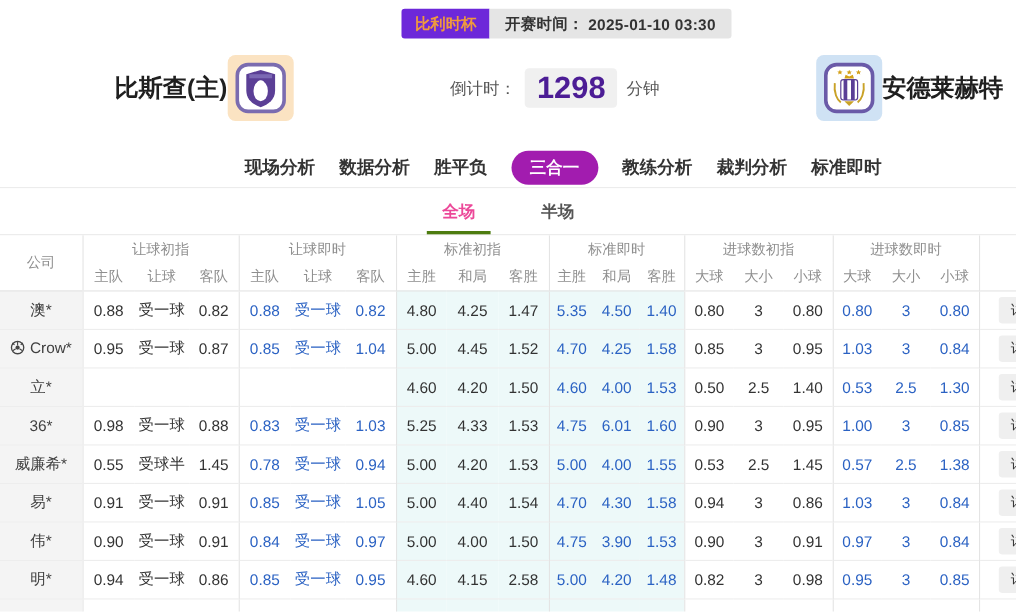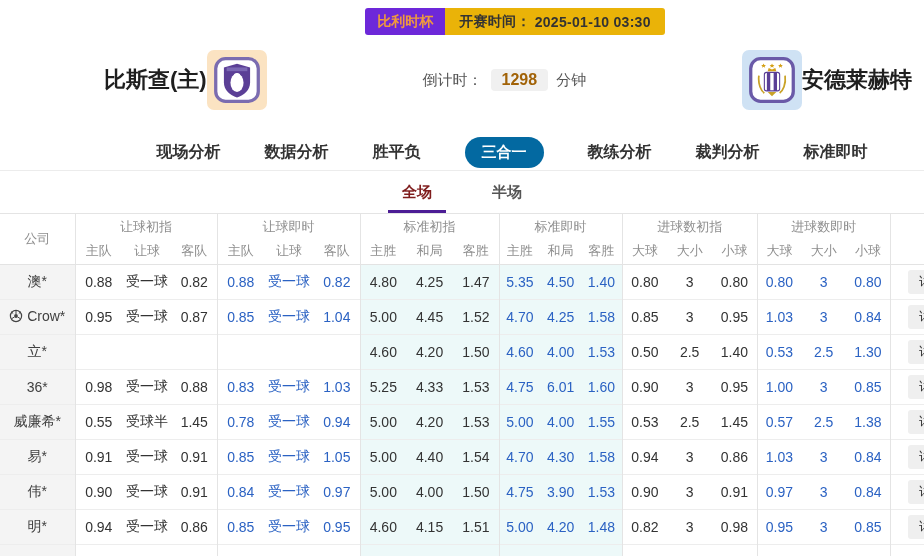--- a/index.html
+++ b/index.html
@@ -4,51 +4,51 @@
 <style>
   * { margin:0; padding:0; box-sizing:border-box; }
   html,body { width:924px; height:556px; overflow:hidden; background:#fff;
     font-family:"Liberation Sans","DejaVu Sans",sans-serif; color:#333; }
 
   
   .topbar { margin-top:8px; display:flex; justify-content:center; padding-left:106px;
     align-items:stretch; height:27px; font-size:14px; }
   .league-badge { background:#6d28d9; color:#f09a3c; font-weight:700;
     display:flex; align-items:center; padding:0 12px; border-radius:3px 0 0 3px; }
-  .kickoff { background:#eab308; color:#333; font-weight:700; display:flex;
+  .kickoff { background:#e5e5e5; color:#333; font-weight:700; display:flex;
     align-items:center; padding:0 14px; border-radius:0 3px 3px 0; letter-spacing:.3px; }
   .kickoff .t { margin-left:4px; }
 
   
   .teams { margin-top:13px; height:64px; display:flex; align-items:center;
     justify-content:space-between; padding:0 12px 0 104px; }
   .team { display:flex; align-items:center; gap:0; }
   .team-name { font-size:22px; font-weight:700; color:#1f1f1f; }
   .logo-wrap { width:60px; height:60px; border-radius:7px; display:flex;
     align-items:center; justify-content:center; }
   .logo-wrap.home { background:#fbe3c2; }
   .logo-wrap.away { background:#cfe2f4; }
   .countdown { display:flex; align-items:center; gap:8px; font-size:15px; color:#555; }
   .cd-value { background:#f0f0f0; border-radius:4px; padding:2px 11px;
-    font-size:16px; font-weight:700; color:#a16207; }
+    font-size:28px; font-weight:700; color:#4c1d95; }
 
   
   .nav { margin-top:22px; height:37px; display:flex; align-items:center;
-    justify-content:center; padding-left:100px; gap:44px;
+    justify-content:center; padding-left:100px; gap:22px;
     border-bottom:1px solid #ececec; }
   .nav-item { font-size:16px; font-weight:700; color:#333; cursor:pointer; white-space:nowrap; }
-  .nav-item.pill { background:#0369a1; color:#fff; border-radius:16px;
+  .nav-item.pill { background:#a21caf; color:#fff; border-radius:16px;
     padding:6px 17px; font-size:15px; }
 
   
   .subtabs { height:43px; display:flex; justify-content:center; gap:32px;
     border-bottom:1px solid #e4e4e4; }
   .subtab { font-size:15px; font-weight:700; color:#555; padding:12px 14px 0;
     cursor:pointer; }
-  .subtab.active { color:#7f1d1d; border-bottom:3px solid #4c1d95;text-align:right; }
+  .subtab.active { color:#ec4899; border-bottom:3px solid #4d7c0f;text-align:right; }
 
   
   table { border-collapse:collapse; table-layout:fixed; width:960px; }
   thead th { height:25px; font-weight:400; font-size:13px; color:#8e8e8e;
     text-align:center; background:#fff; }
   thead { border-bottom:1px solid #e3e3e3; }
   tbody td { height:35px; font-size:14px; text-align:center;
     border-top:1px solid #ededed; background:#fff; }
   tbody tr:first-child td { border-top:none; }
   td.company { background:#f4f4f4; color:#404040; }
@@ -359,21 +359,21 @@
             <span>明*</span>
           </span></td>
         <td class="gs c-dark">0.94</td>
         <td class="c-dark">受一球</td>
         <td class="c-dark">0.86</td>
         <td class="gs c-blue">0.85</td>
         <td class="c-blue">受一球</td>
         <td class="c-blue">0.95</td>
         <td class="gs c-dark bg-cyan">4.60</td>
         <td class="c-dark bg-cyan">4.15</td>
-        <td class="c-dark bg-cyan">1.51</td>
+        <td class="c-dark bg-cyan">2.58</td>
         <td class="gs c-blue bg-cyan">5.00</td>
         <td class="c-blue bg-cyan">4.20</td>
         <td class="c-blue bg-cyan">1.48</td>
         <td class="gs c-dark">0.82</td>
         <td class="c-dark">3</td>
         <td class="c-dark">0.98</td>
         <td class="gs c-blue">0.95</td>
         <td class="c-blue">3</td>
         <td class="c-blue">0.85</td>
         <td class="gs"><span class="detail-btn">详</span></td>

